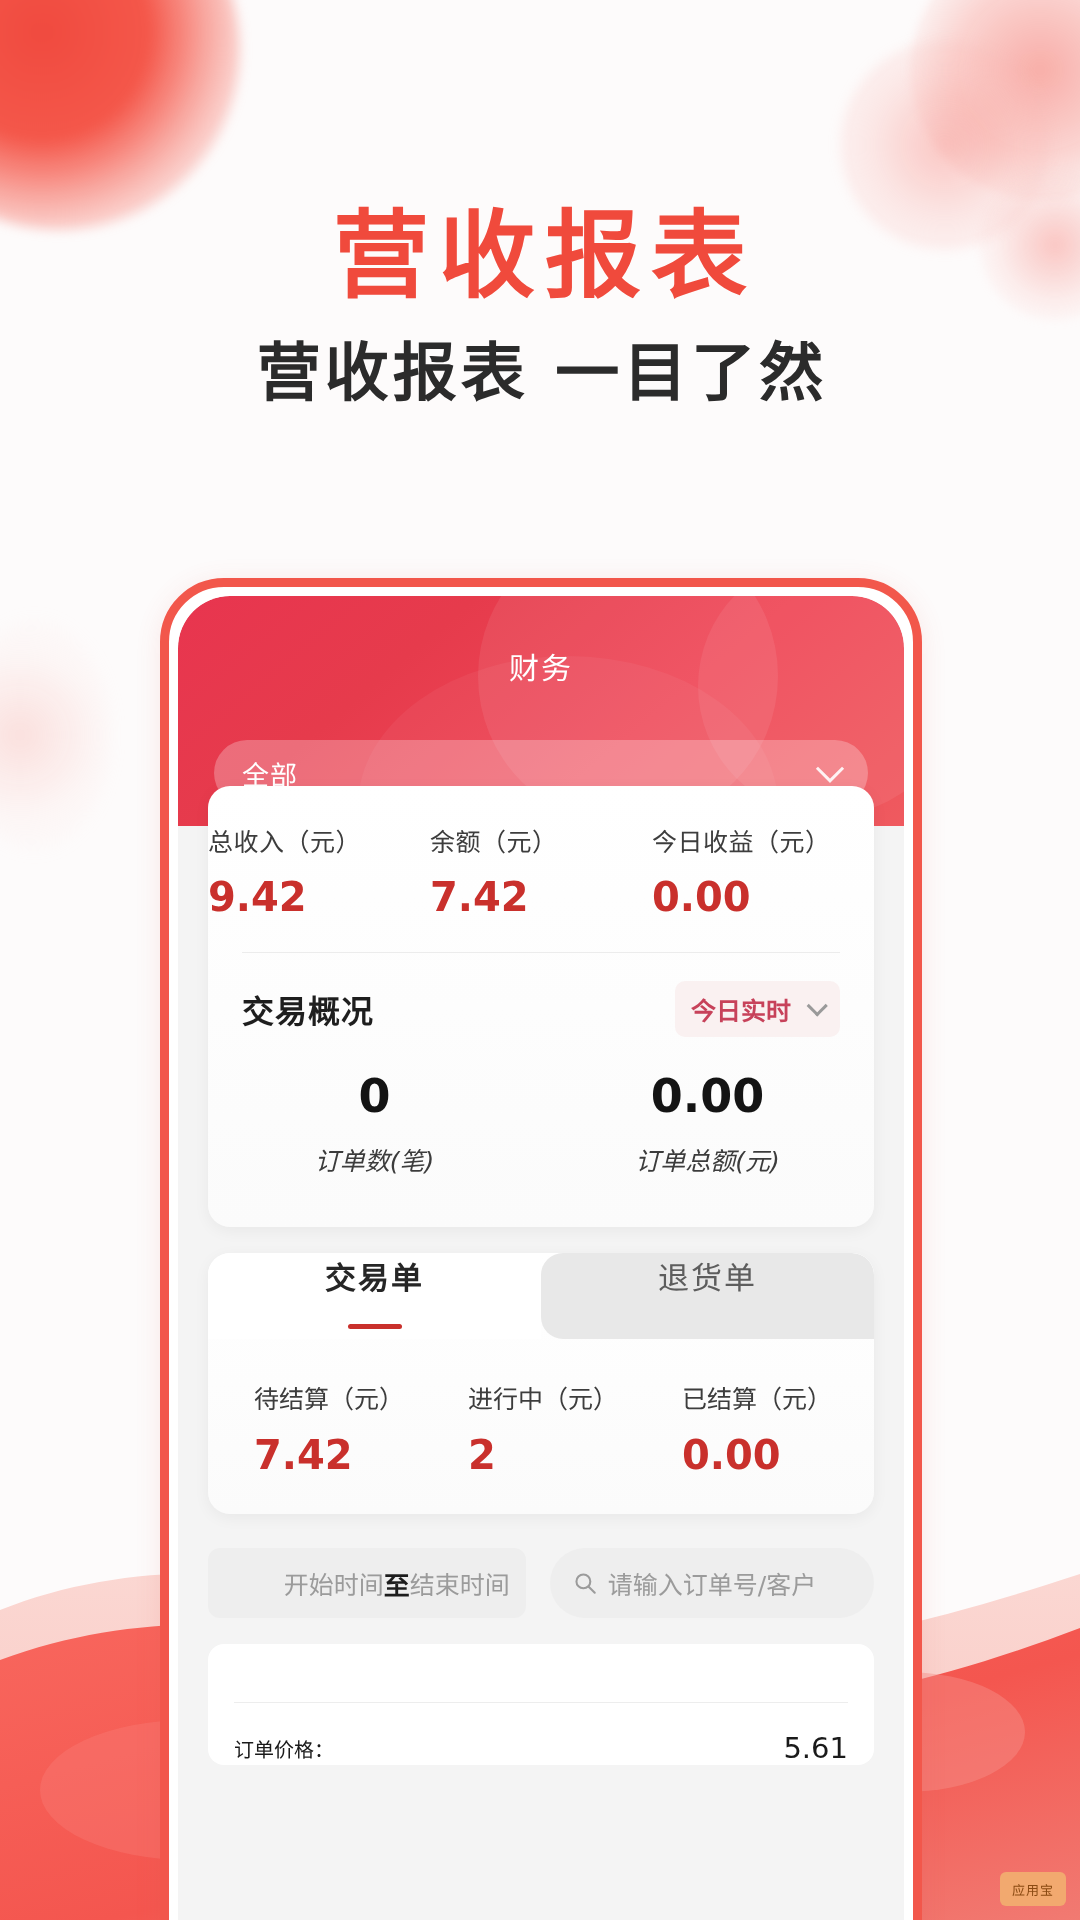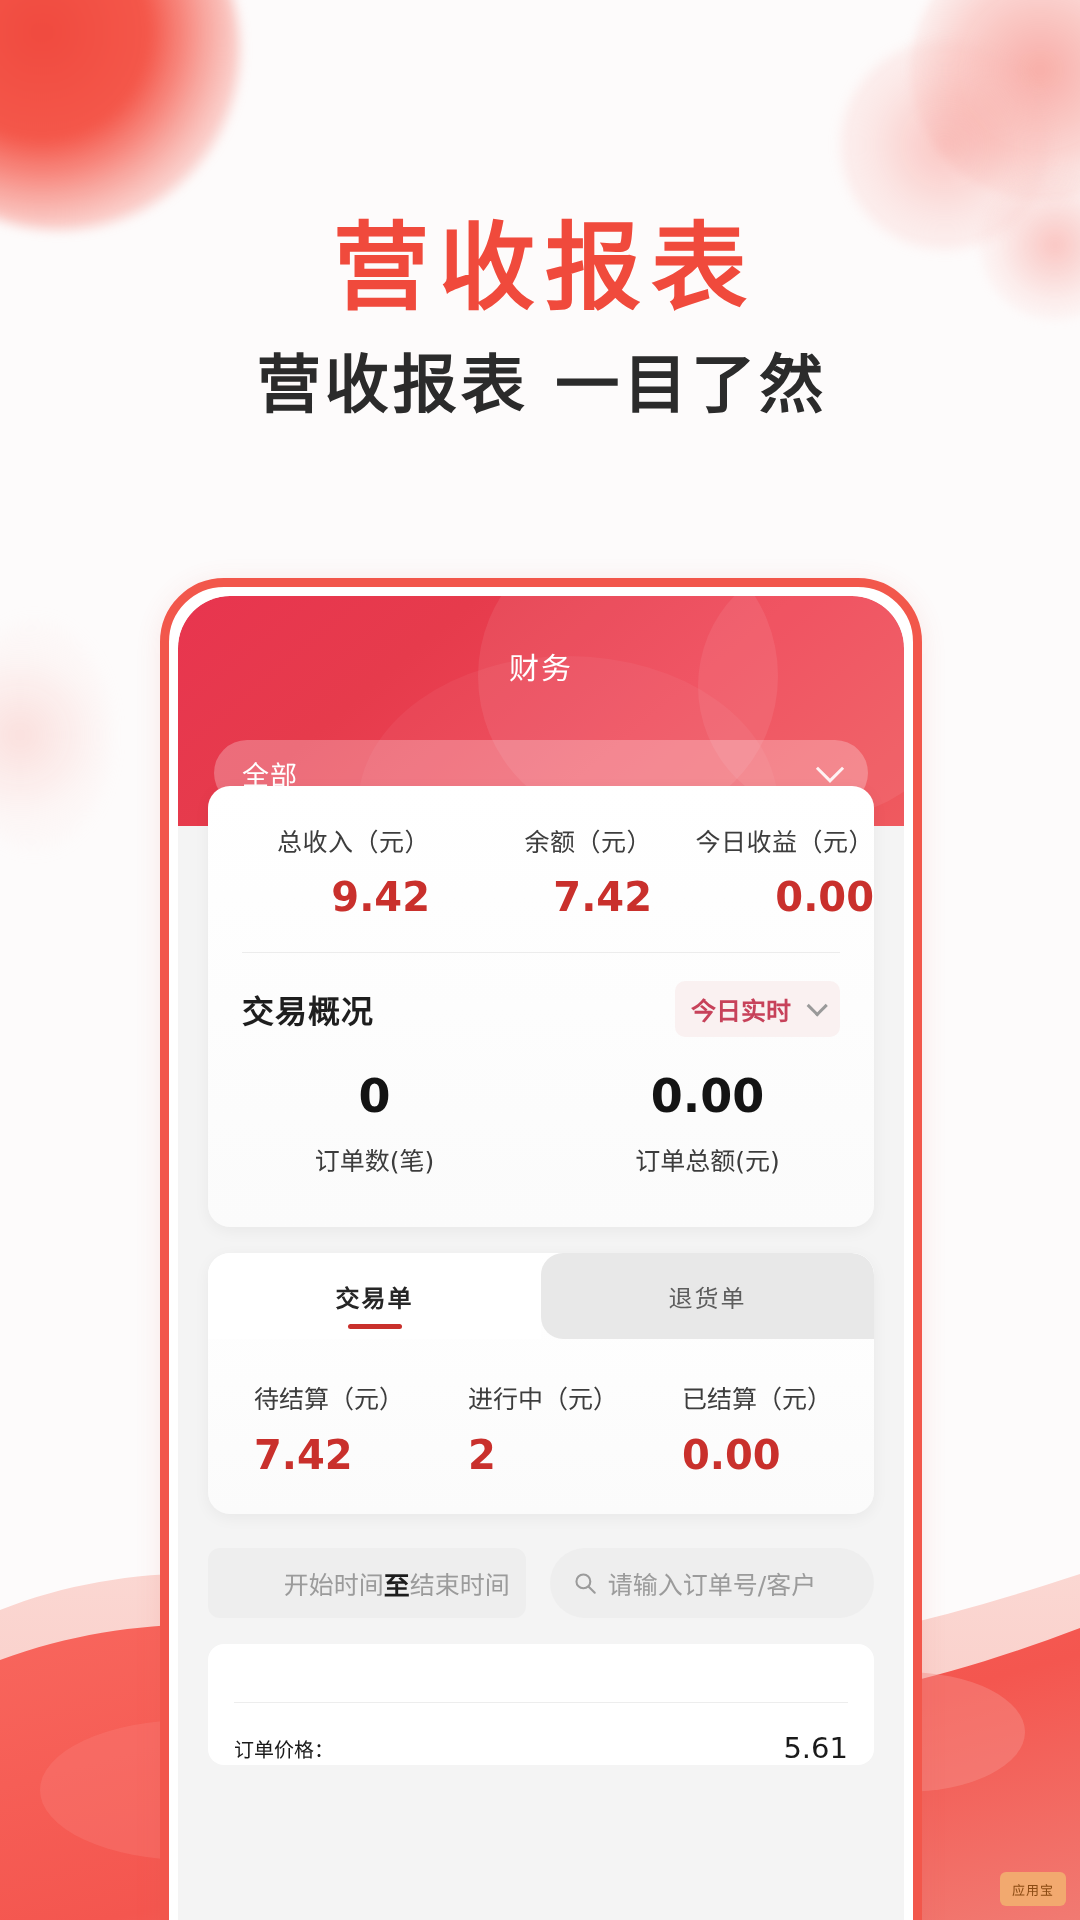--- a/index.html
+++ b/index.html
@@ -39,21 +39,21 @@
     background:radial-gradient(circle at 40% 50%, rgba(247,160,152,0.30) 0%, rgba(253,220,216,0.14) 55%, rgba(255,255,255,0) 100%);
     filter:blur(8px);
   }
 
   
   .wave-wrap { position:absolute; left:0; right:0; bottom:0; height:560px; }
   .wave-wrap svg { display:block; width:100%; height:100%; }
 
   
   .headline {
-    position:absolute; left:0; right:0; top:217px;
+    position:absolute; left:0; right:0; top:205px;
     text-align:center; z-index:5;
   }
   .headline h1 {
     font-size:96px; line-height:1.08; font-weight:700;
     color:#f04a3c; letter-spacing:10px;
     text-indent:10px;
     font-family:"DejaVu Sans","Liberation Sans",sans-serif;
   }
   .headline h2 {
     margin-top:26px;
@@ -136,21 +136,21 @@
     background:linear-gradient(180deg,#ffffff 0%,#fbfbfb 100%);
     border-radius:22px;
     box-shadow:0 4px 16px rgba(0,0,0,0.05);
   }
   .card-overview {
     margin-top:-40px;
     position:relative; z-index:4;
     padding:36px 0 8px;
   }
   .stat-row { display:flex; }
-  .stat { flex:1; text-align:right; }
+  .stat { flex:1; text-align:left; }
   .stat .cap {
     font-size:25px; color:#3d3d3d; letter-spacing:0.5px;
     font-family:"DejaVu Sans","Liberation Sans",sans-serif;
   }
   .stat .val {
     margin-top:16px;
     font-size:40px; font-weight:700; color:#c9302c;
     font-family:"DejaVu Sans","Liberation Sans",sans-serif;
   }
   .divider { height:1px; background:#ececec; margin:32px 34px 0; }
@@ -181,29 +181,30 @@
 
   .two-stats { display:flex; padding:32px 0 42px; }
   .two-stats .c { flex:1; text-align:center; }
   .two-stats .num {
     font-size:46px; font-weight:700; color:#141414;
     font-family:"DejaVu Sans","Liberation Sans",sans-serif;
   }
   .two-stats .lbl {
     margin-top:18px; font-size:25px; color:#3c3c3c;
     font-family:"DejaVu Sans","Liberation Sans",sans-serif;
+    font-style:italic;
   }
 
   
   .card-tabs { margin-top:26px; overflow:hidden; padding-bottom:36px; }
   .tabs { display:flex; height:86px; }
   .tab {
     flex:1; display:flex; flex-direction:column;
-    align-items:center; justify-content:center;
-    font-size:24px; letter-spacing:2px;
+    align-items:center; 
+    font-size:31px; letter-spacing:2px;
     font-family:"DejaVu Sans","Liberation Sans",sans-serif;
     position:relative;
   }
   .tab.active { color:#262626; font-weight:600; background:#ffffff; }
   .tab.inactive {
     color:#5d5d5d; background:#e8e8e8;
     border-radius:22px 22px 0 22px;
   }
   .tab .underline {
     position:absolute; bottom:10px;

